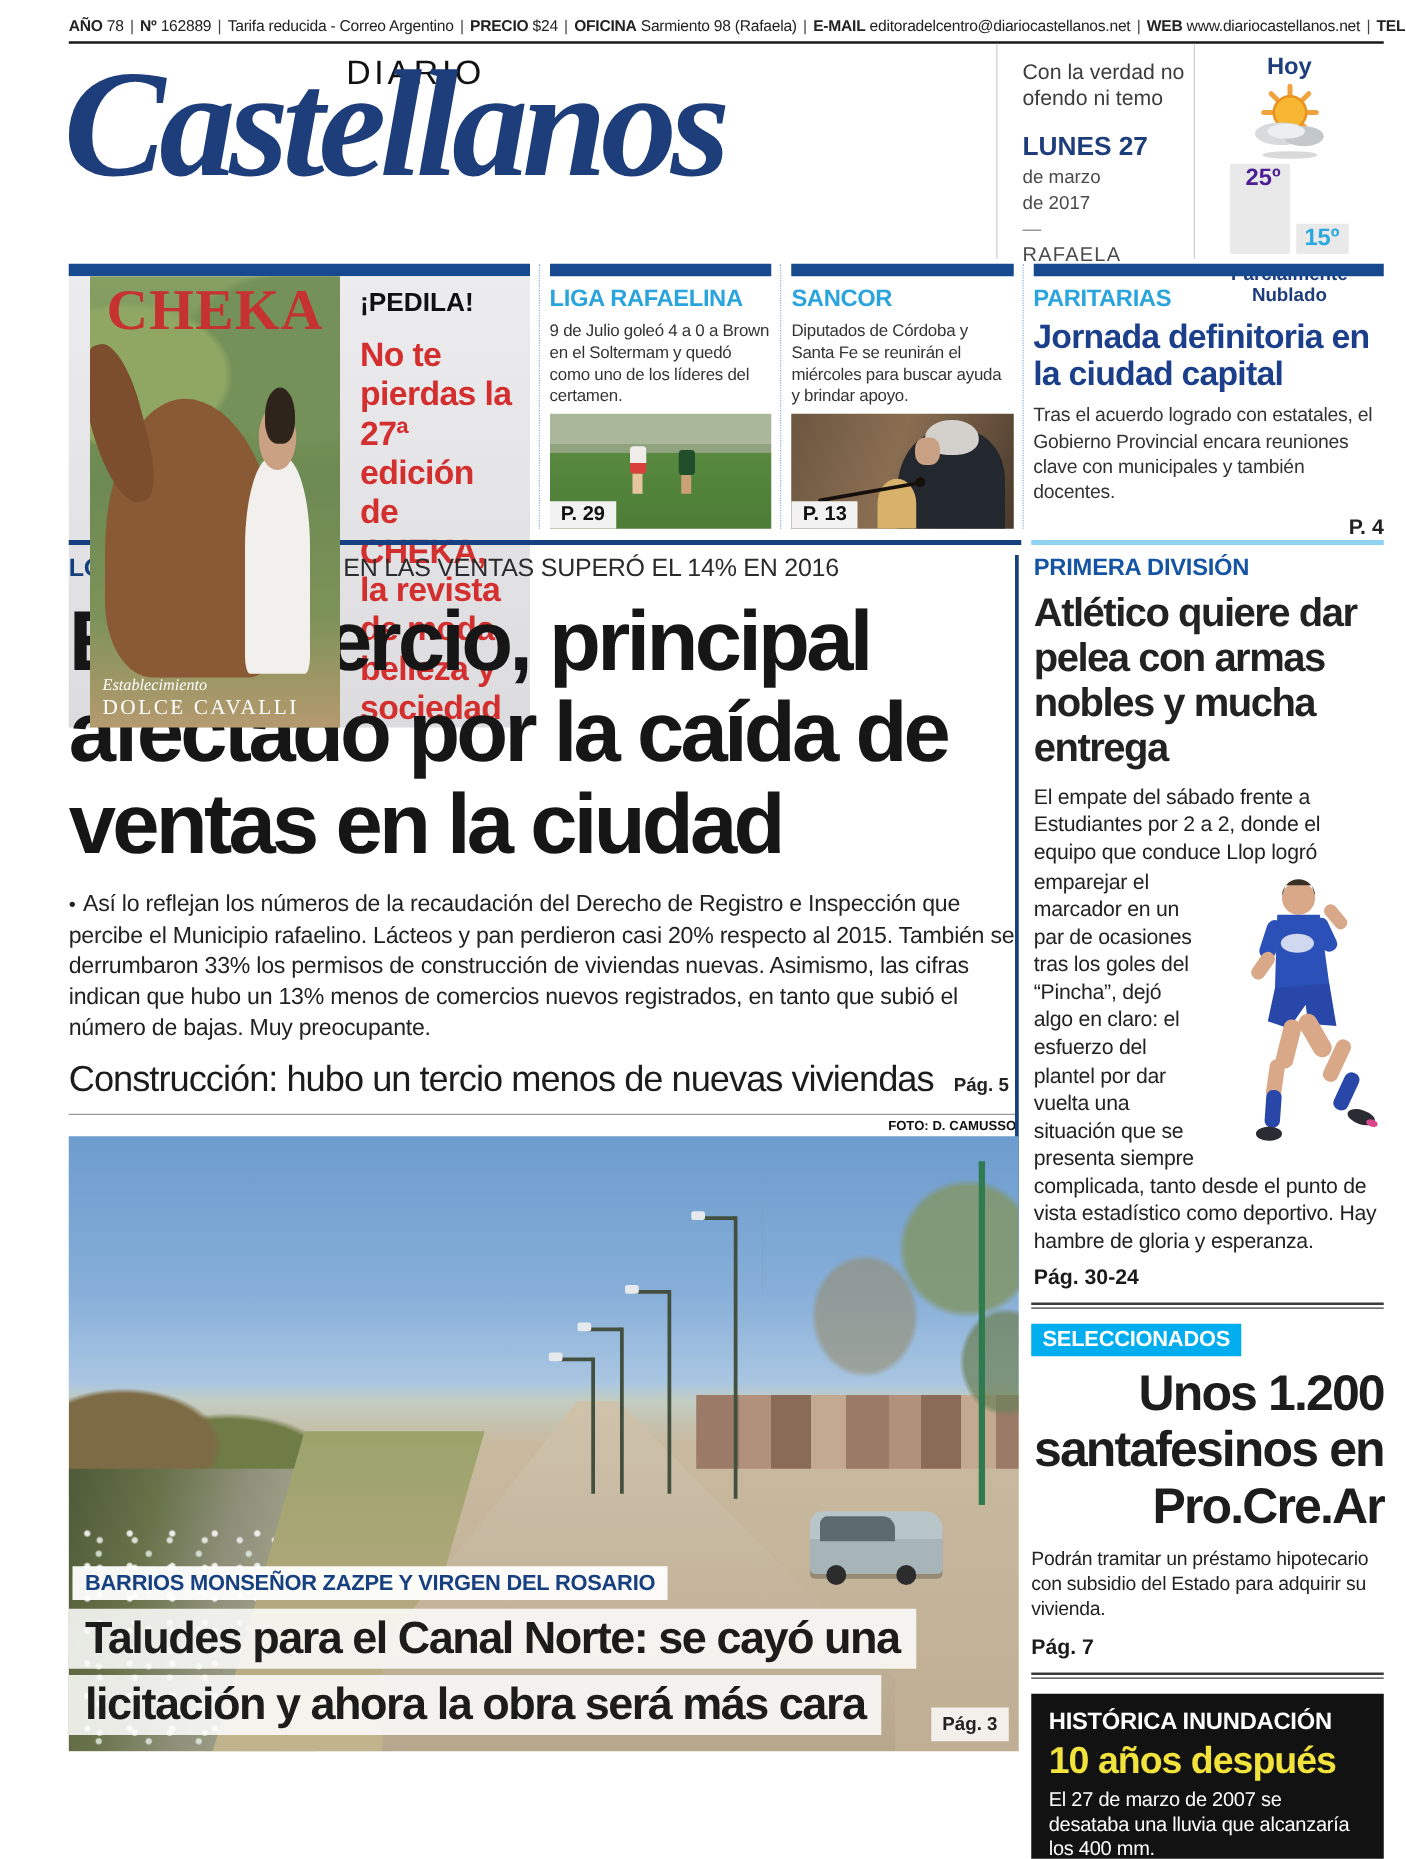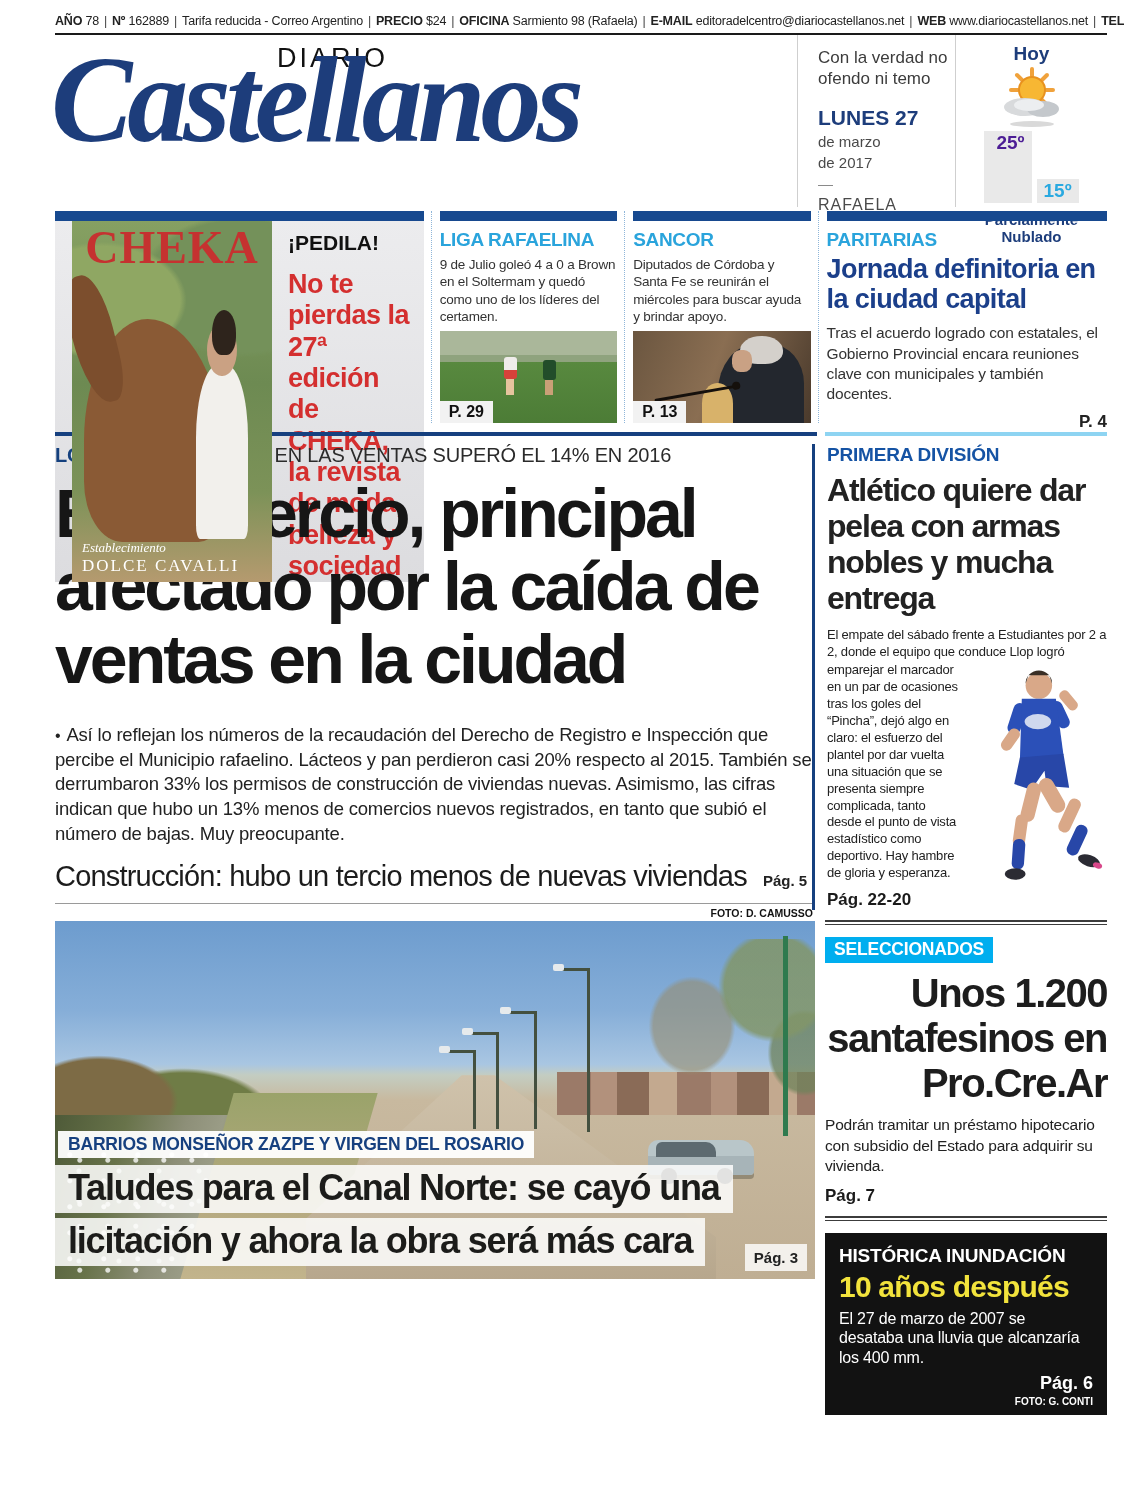--- a/index.html
+++ b/index.html
@@ -92,30 +92,30 @@
   .main-row { display:flex; margin-top:8px; }
   .col-left { width:760px; flex:none; }
   .col-right { flex:1; margin-left:10px; min-width:0; }
 
   .kicker { font-size:20px; letter-spacing:-0.2px; }
   .kicker .k-sec { color:#14407e; font-weight:bold; }
   .kicker .k-sep { color:#14407e; font-weight:bold; margin:0 6px 0 8px; }
   .kicker .k-txt { color:#2b2b2b; }
 
   .headline { margin-top:10px; font-size:68px; font-weight:bold; color:#161616; line-height:1.07; letter-spacing:-3px; }
-  .lead { margin-top:28px; font-size:18.5px; line-height:1.33; color:#222; letter-spacing:-0.2px; }
+  .lead { margin-top:16px; font-size:18.5px; line-height:1.33; color:#222; letter-spacing:-0.2px; }
   .lead .bullet { font-size:16px; margin-right:6px; }
   .subhead-row { margin-top:14px; display:flex; align-items:baseline; }
   .subhead { font-size:29px; color:#1c1c1c; letter-spacing:-0.8px; }
   .subhead-page { font-size:15px; font-weight:bold; margin-left:16px; color:#222; }
   .sub-rule { border-top:1px solid #9a9a9a; margin-top:10px; }
   .photo-credit { text-align:right; font-size:10.5px; font-weight:bold; color:#111; margin:3px 2px 2px 0; }
 
   
-  .main-photo { position:relative; width:760px; height:358px; overflow:hidden;
+  .main-photo { position:relative; width:760px; height:492px; overflow:hidden;
     background:linear-gradient(180deg,#6d9cce 0%,#86aed8 25%,#a9c6e2 40%,#c3cdc2 43%,#c8b99f 50%,#bfae93 100%); }
   .ph-veg-left { position:absolute; left:0; top:36%; width:48%; height:36%;
     background:
       radial-gradient(ellipse 120px 70px at 12% 40%, #7d6b45 0 60%, transparent 66%),
       radial-gradient(ellipse 140px 80px at 35% 55%, #6f7c46 0 60%, transparent 66%),
       radial-gradient(ellipse 100px 60px at 60% 72%, #87945b 0 60%, transparent 66%),
       radial-gradient(ellipse 90px 55px at 22% 78%, #5d6b3c 0 60%, transparent 66%); }
   .ph-canal { position:absolute; left:0; bottom:0; width:26%; height:46%;
     background:linear-gradient(105deg,#4e5a38 0%,#68734a 30%,#8d8f78 55%,#9a9c86 70%,#6e7452 100%); }
   .ph-trash { position:absolute; left:1%; bottom:1%; width:22%; height:36%; opacity:.9;
@@ -152,21 +152,21 @@
 
   .photo-overlay { position:absolute; left:0; right:0; bottom:8px; }
   .photo-kicker { display:inline-block; background:rgba(255,255,255,.95); color:#16407f; font-weight:bold; font-size:17.5px; letter-spacing:-0.2px; padding:3px 10px; margin:0 0 7px 3px; }
   .ph-line { display:inline-block; background:rgba(252,252,250,.88); font-size:36px; font-weight:bold; color:#1c1c1a; padding:2px 13px 4px; letter-spacing:-1.2px; margin:0 0 5px 0; }
   .ph-page { position:absolute; right:8px; bottom:0; background:rgba(252,252,250,.85); font-size:15px; font-weight:bold; color:#222; padding:5px 9px; }
 
   
   .story-atl { border-left:3px solid #16407f; padding-left:12px; margin-left:-13px; }
   .r-kicker { font-size:19px; font-weight:bold; color:#1553a4; letter-spacing:-0.2px; }
   .atl-head { margin-top:6px; font-size:32px; font-weight:bold; color:#222; line-height:1.13; letter-spacing:-1.2px; }
-  .atl-body { margin-top:10px; font-size:13px; line-height:1.3; color:#222; letter-spacing:-0.2px; }
+  .atl-body { margin-top:10px; font-size:17px; line-height:1.3; color:#222; letter-spacing:-0.2px; }
   .player-wrap { float:right; width:142px; height:228px; margin:2px 0 0 4px; }
   .atl-page { font-size:17px; font-weight:bold; margin-top:8px; clear:left; }
   .dsep { border-top:2px solid #3c3c3c; border-bottom:1px solid #3c3c3c; height:5px; margin:10px 0 12px; }
 
   .chip { display:inline-block; background:#00aeef; color:#fff; font-weight:bold; font-size:17.5px; padding:2px 9px 3px; letter-spacing:-0.2px; }
   .pro-head { margin-top:8px; font-size:40px; font-weight:bold; color:#1d1d1d; line-height:1.12; letter-spacing:-1.5px;text-align:right; }
   .pro-body { margin-top:10px; font-size:15.5px; line-height:1.3; color:#222; letter-spacing:-0.2px; }
   .pro-page { font-size:17px; font-weight:bold; margin-top:10px; }
 
   .flood-box { background:#121212; color:#fff; padding:12px 14px 8px; }
@@ -351,21 +351,21 @@
             <rect x="112" y="168" width="13" height="34" rx="6" fill="#2847a8" transform="rotate(25 118 185)"></rect>
             <ellipse cx="131" cy="207" rx="12" ry="6" fill="#2b2b33" transform="rotate(18 131 207)"></ellipse>
             <rect x="62" y="124" width="15" height="42" rx="7" fill="#d9a888" transform="rotate(14 69 145)"></rect>
             <rect x="52" y="158" width="13" height="34" rx="6" fill="#d9a888" transform="rotate(8 58 175)"></rect>
             <rect x="50" y="184" width="13" height="32" rx="6" fill="#2847a8" transform="rotate(4 56 200)"></rect>
             <ellipse cx="53" cy="221" rx="11" ry="6" fill="#2b2b33"></ellipse>
             <ellipse cx="140" cy="212" rx="5" ry="3" fill="#d8488a" transform="rotate(18 140 212)"></ellipse>
           </svg>
         </div>
         <p class="atl-body" style="margin-top:2px">emparejar el marcador en un par de ocasiones tras los goles del “Pincha”, dejó algo en claro: el esfuerzo del plantel por dar vuelta una situación que se presenta siempre complicada, tanto desde el punto de vista estadístico como deportivo. Hay hambre de gloria y esperanza.</p>
-        <div class="atl-page">Pág. 22-20</div>
+        <div class="atl-page">Pág. 30-24</div>
       </div>
 
       <div class="dsep"></div>
 
       <div>
         <span class="chip">SELECCIONADOS</span>
         <div class="pro-head">Unos 1.200 santafesinos en Pro.Cre.Ar</div>
         <p class="pro-body">Podrán tramitar un préstamo hipotecario con subsidio del Estado para adquirir su vivienda.</p>
         <div class="pro-page">Pág. 7</div>
       </div>

